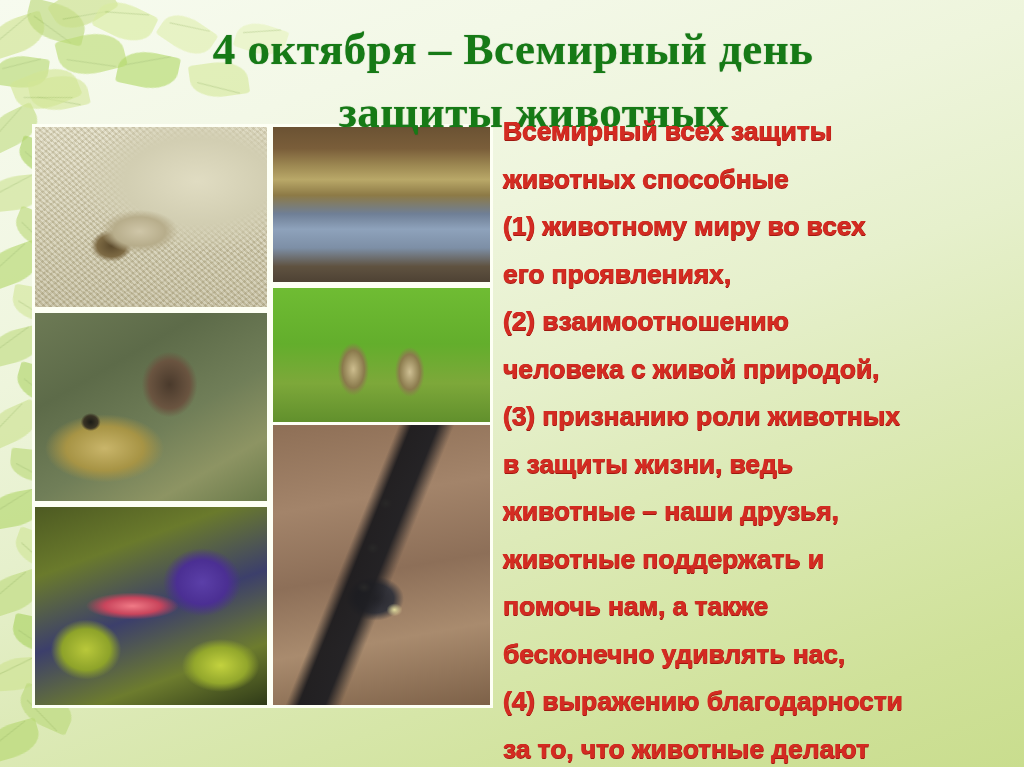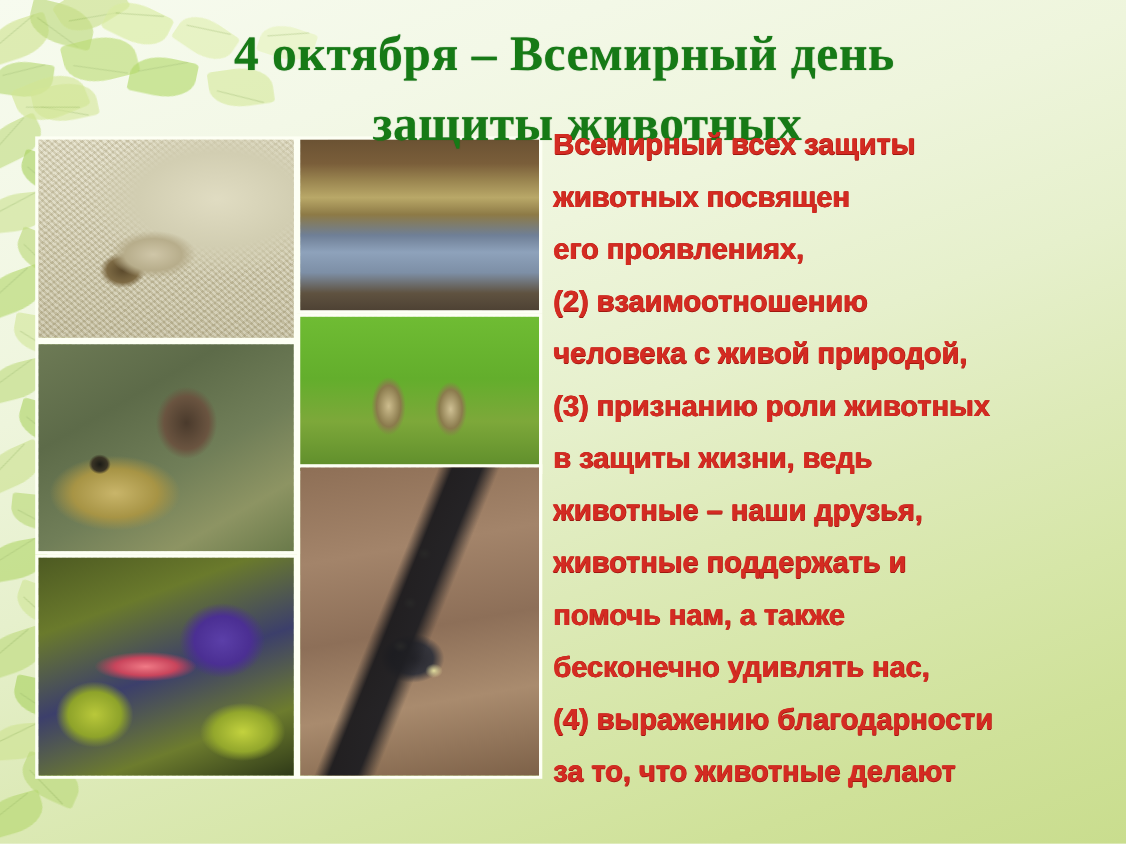--- a/index.html
+++ b/index.html
@@ -220,21 +220,22 @@
     <div class="ph ph-shrimp">
         <i></i>
       </div>
     <div class="ph ph-sala">
         <i></i>
       </div>
   </div>
 
   <div class="bodytext">
     <span class="ln">Всемирный всех защиты</span>
-    <span class="ln">животных посвящен</span>
+    <span class="ln">животных способные</span>
+    <span class="ln">(1) животному миру во всех</span>
     <span class="ln">его проявлениях,</span>
     <span class="ln">(2) взаимоотношению</span>
     <span class="ln">человека с живой природой,</span>
     <span class="ln">(3) признанию роли животных</span>
     <span class="ln">в защиты жизни, ведь</span>
     <span class="ln">животные – наши друзья,</span>
     <span class="ln">животные поддержать и</span>
     <span class="ln">помочь нам, а также</span>
     <span class="ln">бесконечно удивлять нас,</span>
     <span class="ln">(4) выражению благодарности</span>

